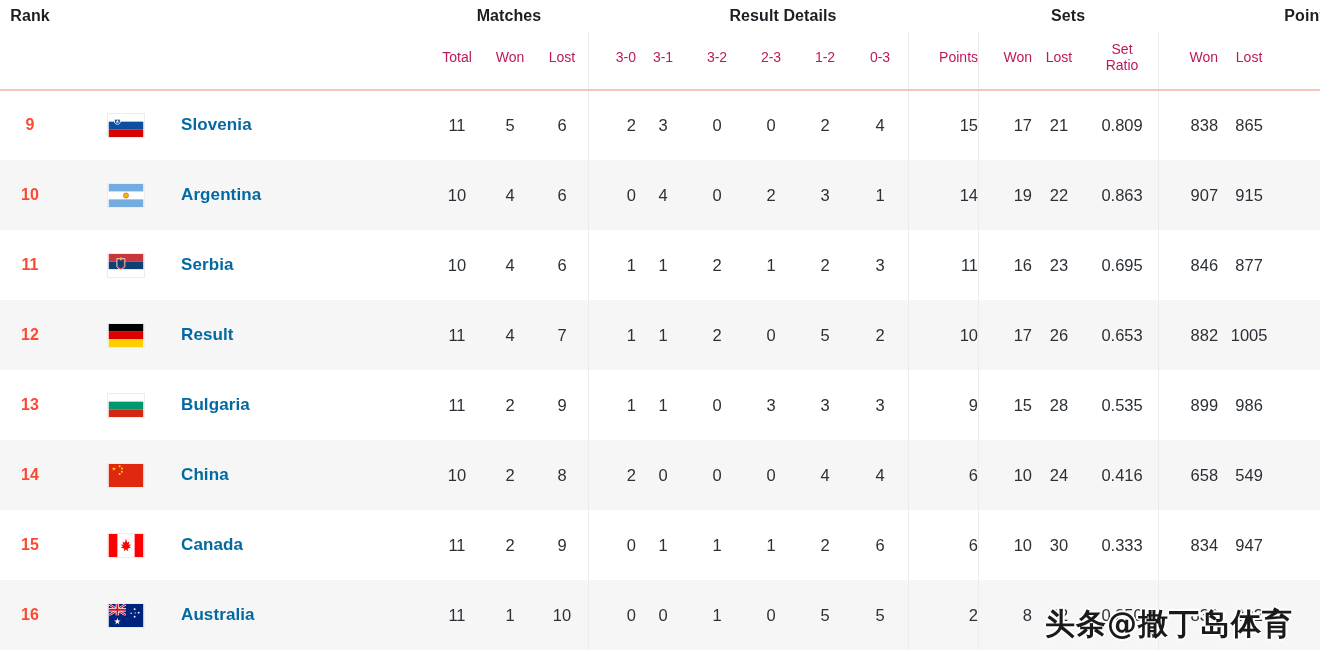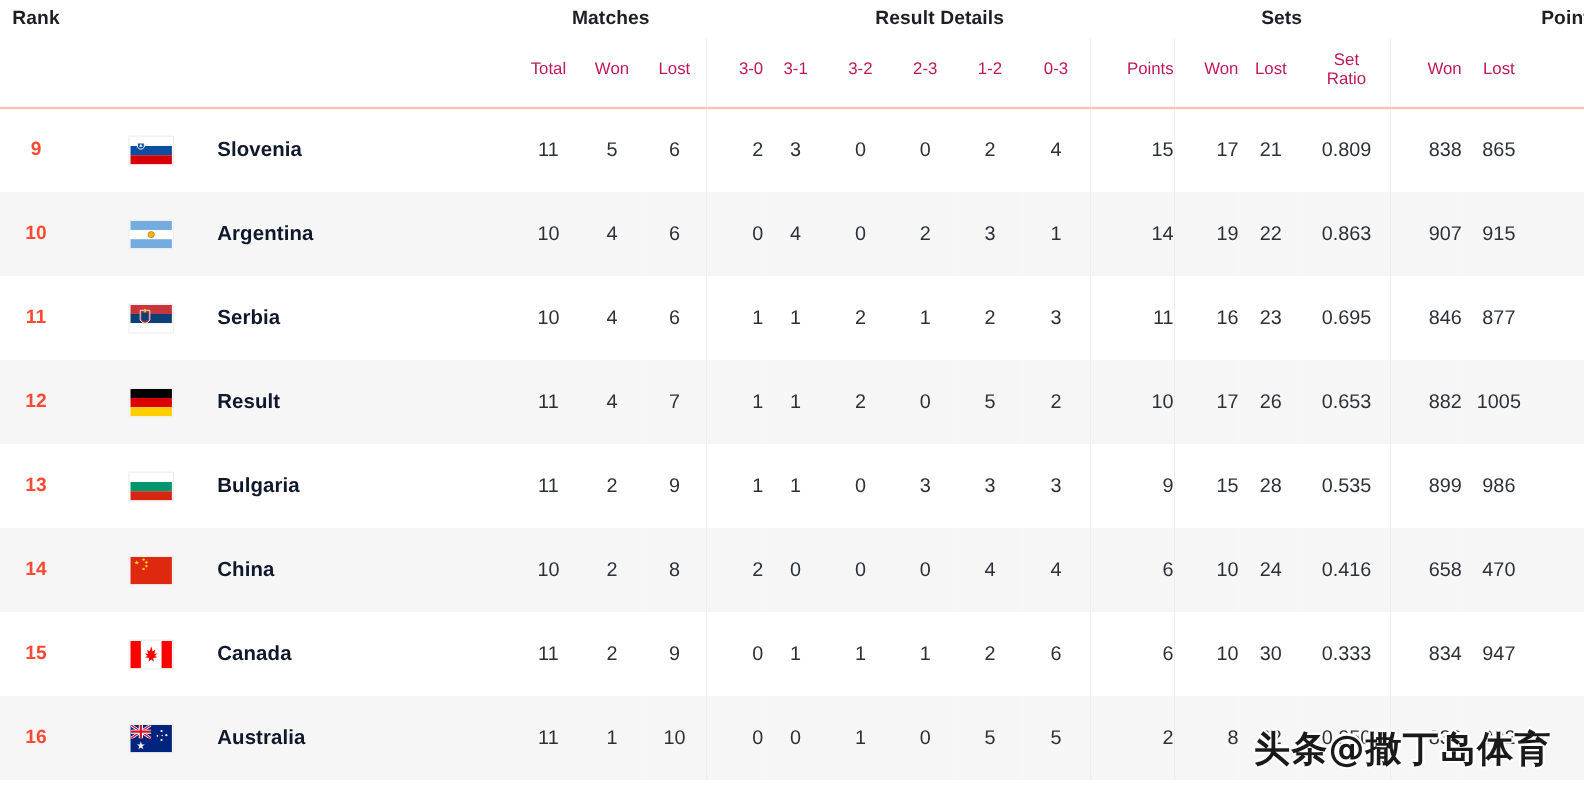--- a/index.html
+++ b/index.html
@@ -95,21 +95,21 @@
     border: 1px solid rgba(0,0,0,.07);
     box-sizing: border-box;
     overflow: hidden;
     position: relative;
     background: #fff;
   }
   .flag svg { display: block; width: 100%; height: 100%; }
   .team-name {
     font-size: 17px;
     font-weight: bold;
-    color: #0f172a;
+    color: #0369a1;
     white-space: nowrap;
     letter-spacing: .1px;
   }
 
   
   .sep-l { box-shadow: inset 1px 0 0 #ececec; text-align: right; }
 
   
   .watermark {
     position: absolute;
@@ -384,21 +384,21 @@
           <td>0</td>
           <td>0</td>
           <td>0</td>
           <td>4</td>
           <td>4</td>
           <td class="sep-l">6</td>
           <td class="sep-l">10</td>
           <td>24</td>
           <td>0.416</td>
           <td class="sep-l">658</td>
-          <td>470</td>
+          <td>549</td>
           <td>0.863</td>
         </tr>
         <tr>
           <td class="rank">15</td>
           <td class="team">
             <div class="team-inner">
               <span class="flag">
                 <svg viewBox="0 0 60 40">
                   <rect width="60" height="40" fill="#fff"></rect>
                   <rect width="15" height="40" fill="#ff0000"></rect>

